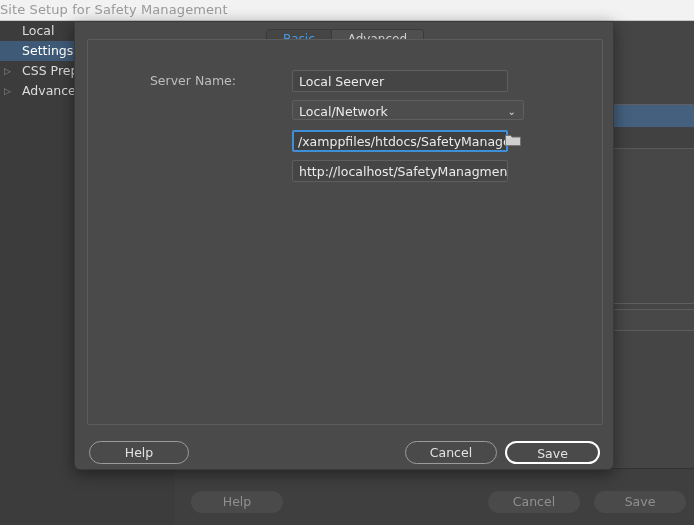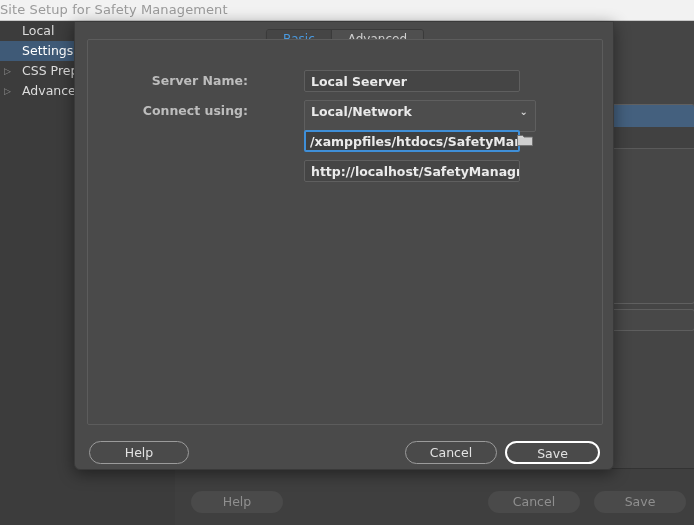--- a/index.html
+++ b/index.html
@@ -212,24 +212,23 @@
     left: 12px; top: 17px;
     width: 516px; height: 386px;
     background: #4a4a4a;
     border: 1px solid #5c5c5c;
     border-radius: 2px;
     box-sizing: border-box;
   }
 
   .field-row {
     position: absolute;
-    left: 12px;
+    left: 0;
     width: 516px;
     height: 22px;
-    font-weight: bold;
   }
   .field-label {
     position: absolute;
     left: 0; top: 0;
     width: 148px;
     text-align: right;
     line-height: 22px;
     font-size: 12.5px;
     color: #bdbdbd;
   }
@@ -253,21 +252,21 @@
   }
   .text-input.focused {
     border: 2px solid #3f8fd8;
     background: #3f3f3f;
     line-height: 19px;
     padding: 0 4px;
   }
 
   .select-ctl {
     position: relative;
-    height: 32px;
+    height: 20px;
     line-height: 21px;
     padding: 0 24px 0 6px;
     font-size: 12.5px;
     color: #eaeaea;
     background: #4d4d4d;
     border: 1px solid #5f5f5f;
     border-radius: 2px;
     box-sizing: border-box;
     white-space: nowrap;
   }
@@ -376,21 +375,20 @@
   <div id="panel">
 
     <div class="field-row" style="top:30px">
       <div class="field-label">Server Name:</div>
       <div class="field-ctl">
         <div class="text-input" style="width:216px" title="">Local Seerver</div>
       </div>
     </div>
 
     <div class="field-row" style="top:60px">
-      <div class="field-label">Connect using:</div>
       <div class="field-ctl">
         <div class="select-ctl" style="width:232px">
           <span>Local/Network</span>
           <span class="chev">⌄</span>
         </div>
       </div>
     </div>
 
     <div class="field-row" style="top:90px">
       <div class="field-ctl">

